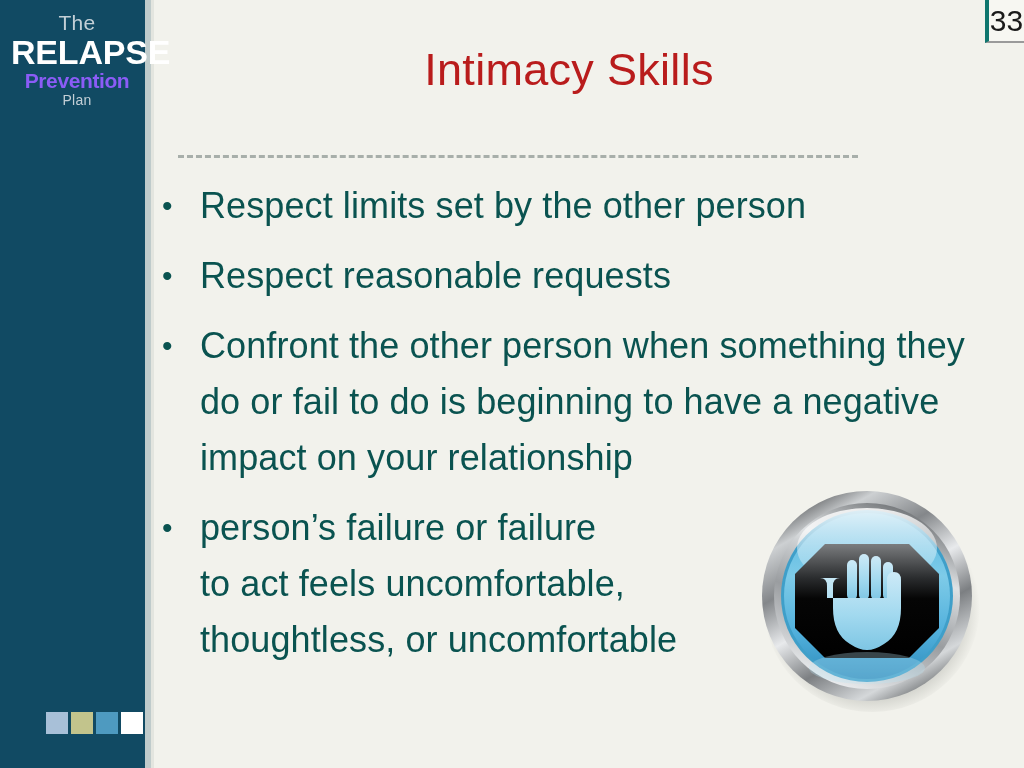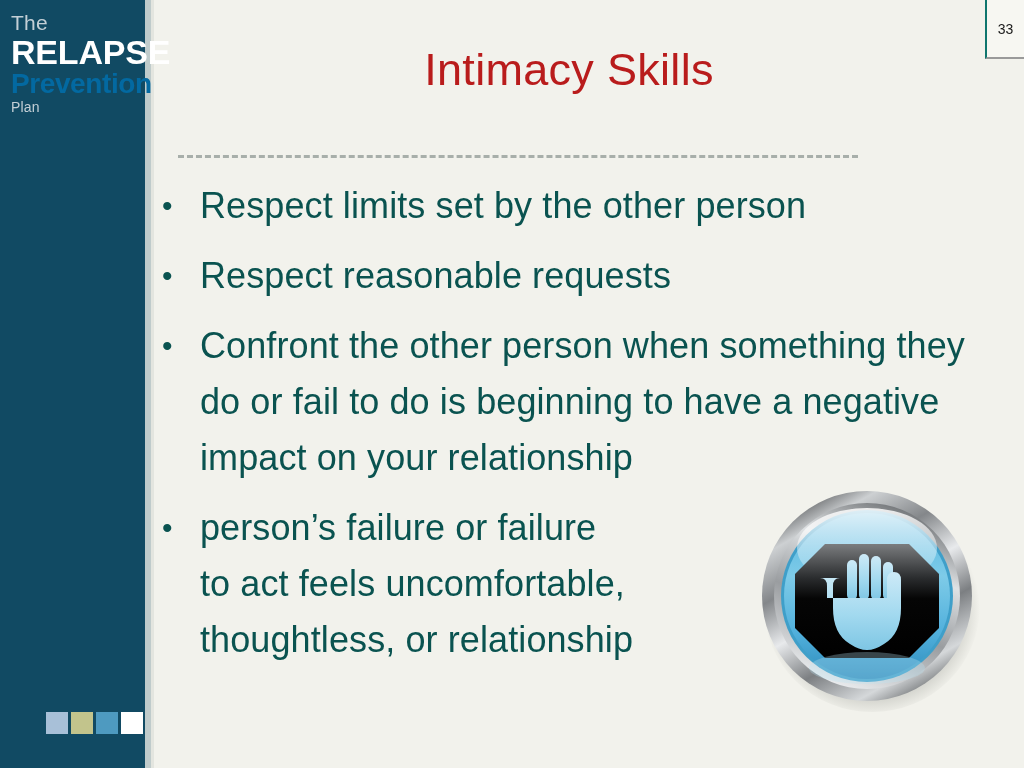--- a/index.html
+++ b/index.html
@@ -44,38 +44,39 @@
     height: 768px;
     background: #E3E5DF;
   }
 
   #logo {
     position: absolute;
     left: 11px;
     top: 12px;
     width: 132px;
     line-height: 1;
+    text-align: center;
   }
   .logo-the {
     font-size: 21px;
     color: #C3CFD6;
     letter-spacing: 0.2px;
     margin-bottom: 2px;
   }
   .logo-relapse {
     font-size: 34px;
     font-weight: bold;
     color: #FFFFFF;
     letter-spacing: -0.2px;
     margin-bottom: 1px;
   }
   .logo-prevention {
-    font-size: 28px;
+    font-size: 21px;
     font-weight: bold;
-    color: #0369a1;
+    color: #8b5cf6;
     letter-spacing: -0.4px;
     margin-bottom: 2px;
   }
   .logo-plan {
     font-size: 14px;
     color: #C3CFD6;
     letter-spacing: 0.2px;
   }
 
   #swatches {
@@ -89,29 +90,29 @@
     width: 22px;
     height: 22px;
   }
 
   
   #page-badge {
     position: absolute;
     left: 985px;
     top: 0;
     width: 39px;
-    height: 59px;
+    height: 43px;
     background: #F7F7F2;
-    border-left: 2px solid #0f766e;
+    border-left: 4px solid #0f766e;
     border-bottom: 2px solid #9A9A9A;
     box-sizing: border-box;
     display: flex;
     align-items: center;
     justify-content: center;
-    font-size: 14px;
+    font-size: 30px;
     color: #1A1A1A;
   }
 
   
   #title {
     position: absolute;
     left: 154px;
     top: 44px;
     width: 830px;
     text-align: center;
@@ -223,21 +224,21 @@
         <span class="line">do or fail to do is beginning to have a negative</span>
         <span class="line">impact on your relationship</span>
       </div>
     </div>
 
     <div class="bullet-row">
       <div class="bullet-dot">•</div>
       <div class="bullet-text">
         <span class="line">person’s failure or failure</span>
         <span class="line">to act feels uncomfortable,</span>
-        <span class="line">thoughtless, or relationship</span>
+        <span class="line">thoughtless, or uncomfortable</span>
       </div>
     </div>
 
   </div>
 
   <div id="stop-button">
     <svg width="232" height="232" viewBox="0 0 232 232" xmlns="http://www.w3.org/2000/svg">
       <defs>
         <radialGradient id="shadowGrad" cx="50%" cy="52%" r="50%">
           <stop offset="70%" stop-color="#8e9089" stop-opacity="0.55"></stop>

